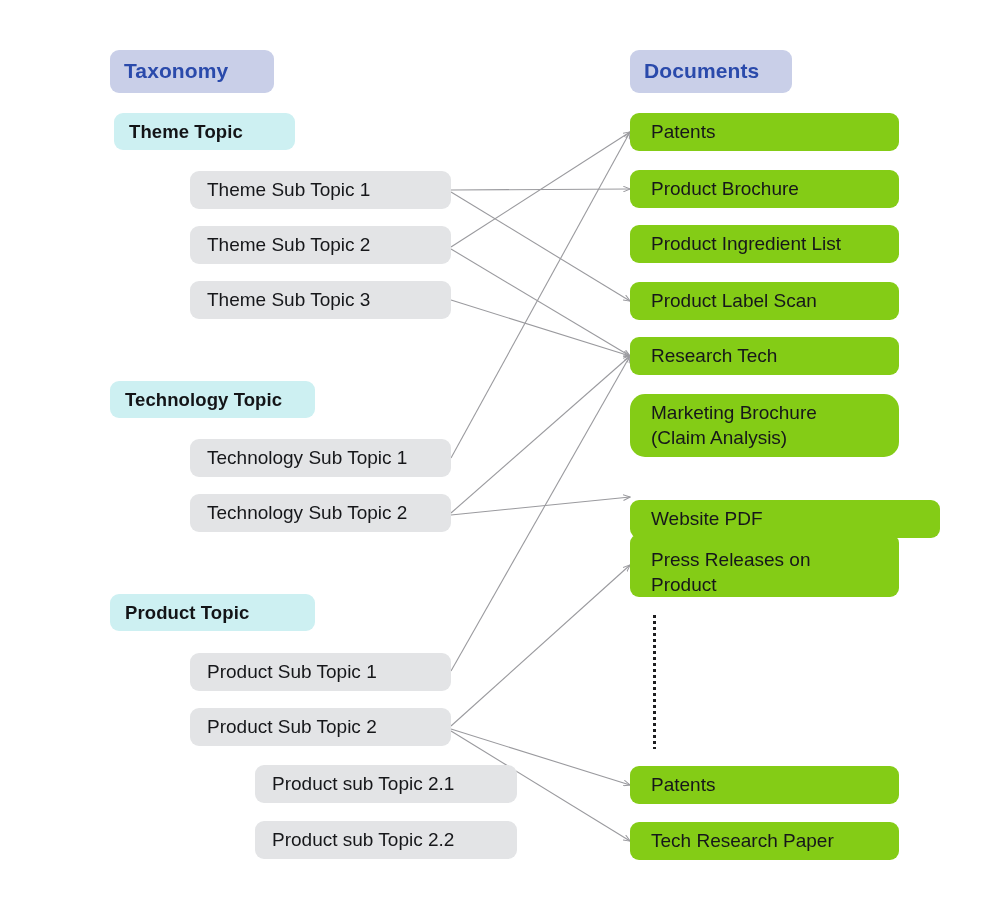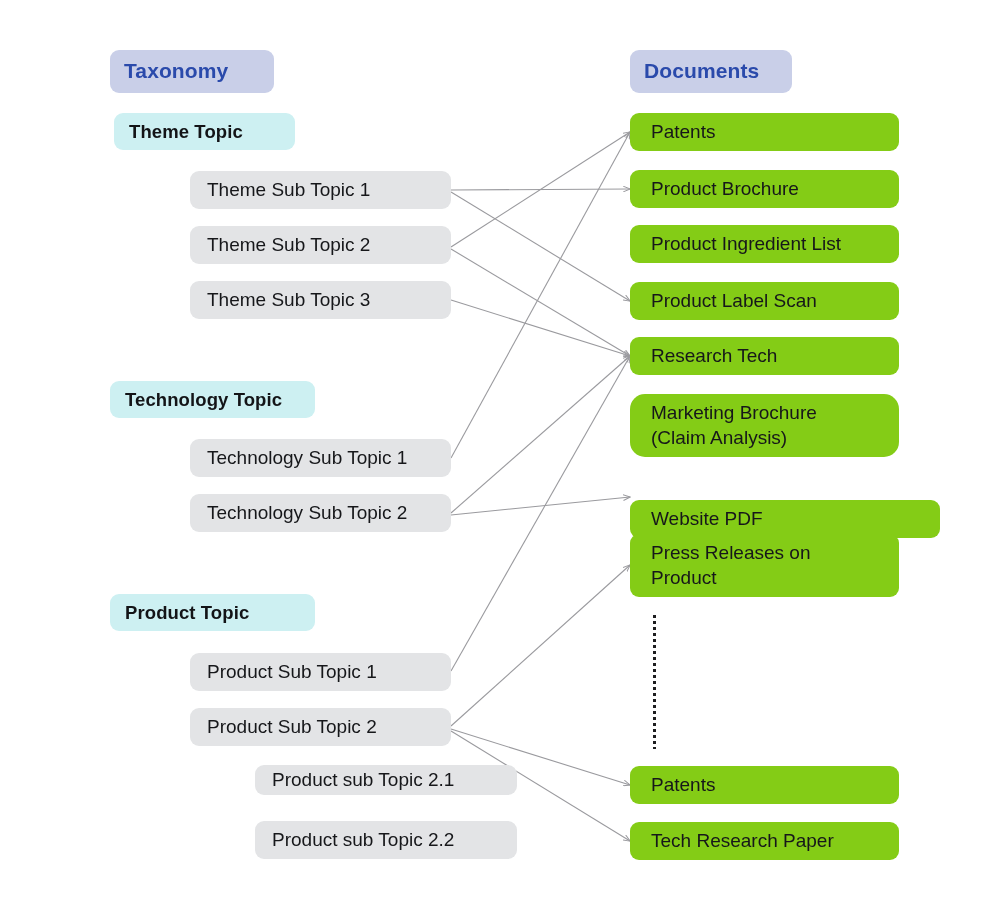--- a/index.html
+++ b/index.html
@@ -142,21 +142,21 @@
       </div>
       <div class="node section-header" style="left: 110px; top: 594px; width: 205px; height: 37px;">
         <span>Product Topic</span>
       </div>
       <div class="node topic-box" style="left: 190px; top: 653px; width: 261px; height: 38px;">
         <span>Product Sub Topic 1</span>
       </div>
       <div class="node topic-box" style="left: 190px; top: 708px; width: 261px; height: 38px;">
         <span>Product Sub Topic 2</span>
       </div>
-      <div class="node topic-box" style="left: 255px; top: 765px; width: 262px; height: 30px;">
+      <div class="node topic-box" style="left: 255px; top: 765px; width: 262px; height: 38px;">
         <span>Product sub Topic 2.1</span>
       </div>
       <div class="node topic-box" style="left: 255px; top: 821px; width: 262px; height: 38px;">
         <span>Product sub Topic 2.2</span>
       </div>
     </div>
   <div id="documents-layer">
       <div class="node doc-box" style="left: 630px; top: 113px; width: 269px; height: 38px;">
         <span class="txt">Patents</span>
       </div>
@@ -172,21 +172,21 @@
       <div class="node doc-box" style="left: 630px; top: 337px; width: 269px; height: 38px;">
         <span class="txt">Research Tech</span>
       </div>
       <div class="node doc-box two-line" style="left: 630px; top: 394px; width: 269px; height: 63px; border-radius: 15px;">
         <span class="txt">Marketing Brochure
 (Claim Analysis)</span>
       </div>
       <div class="node doc-box" style="left: 630px; top: 460px; width: 310px; height: 38px; margin-top: 40px;">
         <span class="txt">Website PDF</span>
       </div>
-      <div class="node doc-box two-line" style="left: 630px; top: 534px; width: 269px; height: 63px;">
+      <div class="node doc-box two-line" style="left: 630px; top: 534px; width: 269px; height: 63px; align-items: flex-end;">
         <span class="txt">Press Releases on
 Product</span>
       </div>
       <div class="node doc-box" style="left: 630px; top: 766px; width: 269px; height: 38px;">
         <span class="txt">Patents</span>
       </div>
       <div class="node doc-box" style="left: 630px; top: 822px; width: 269px; height: 38px;">
         <span class="txt">Tech Research Paper</span>
       </div>
     </div>

